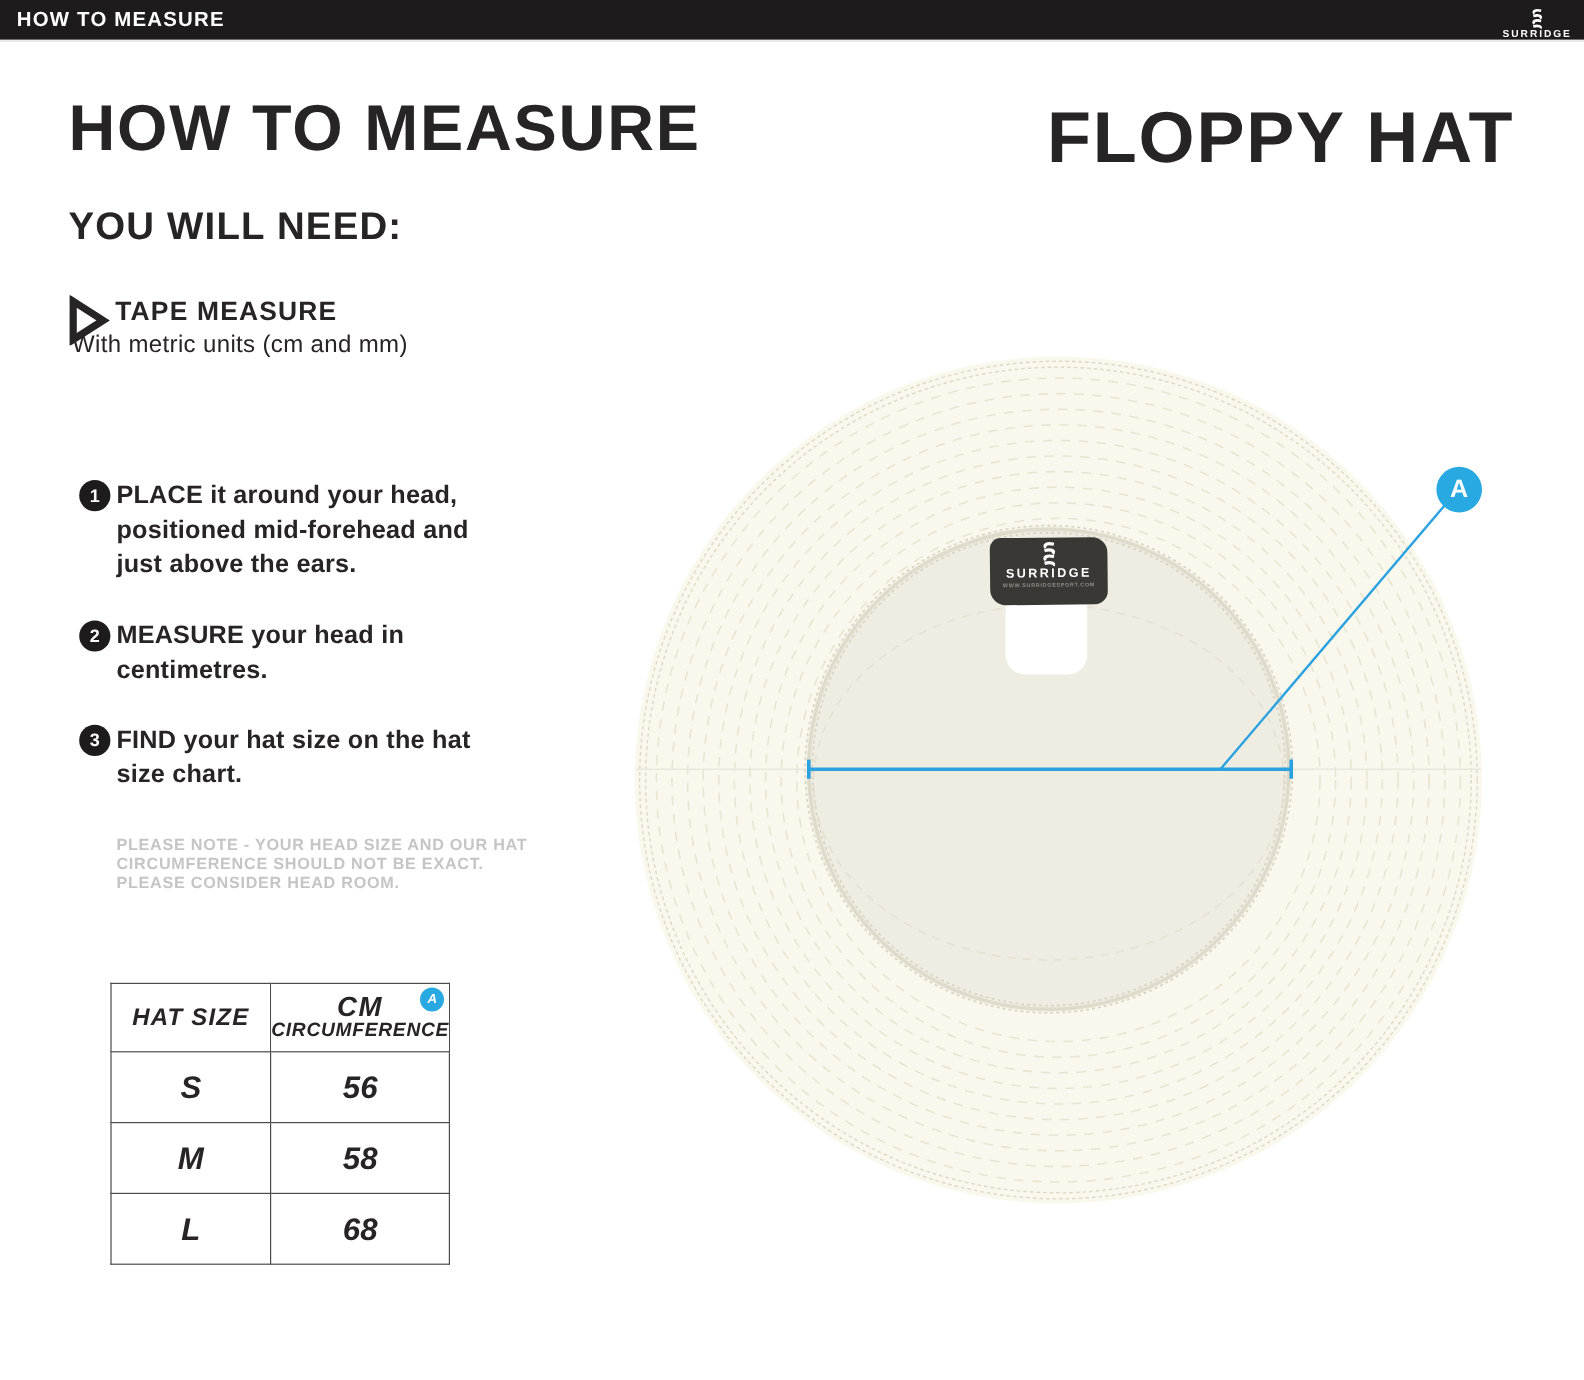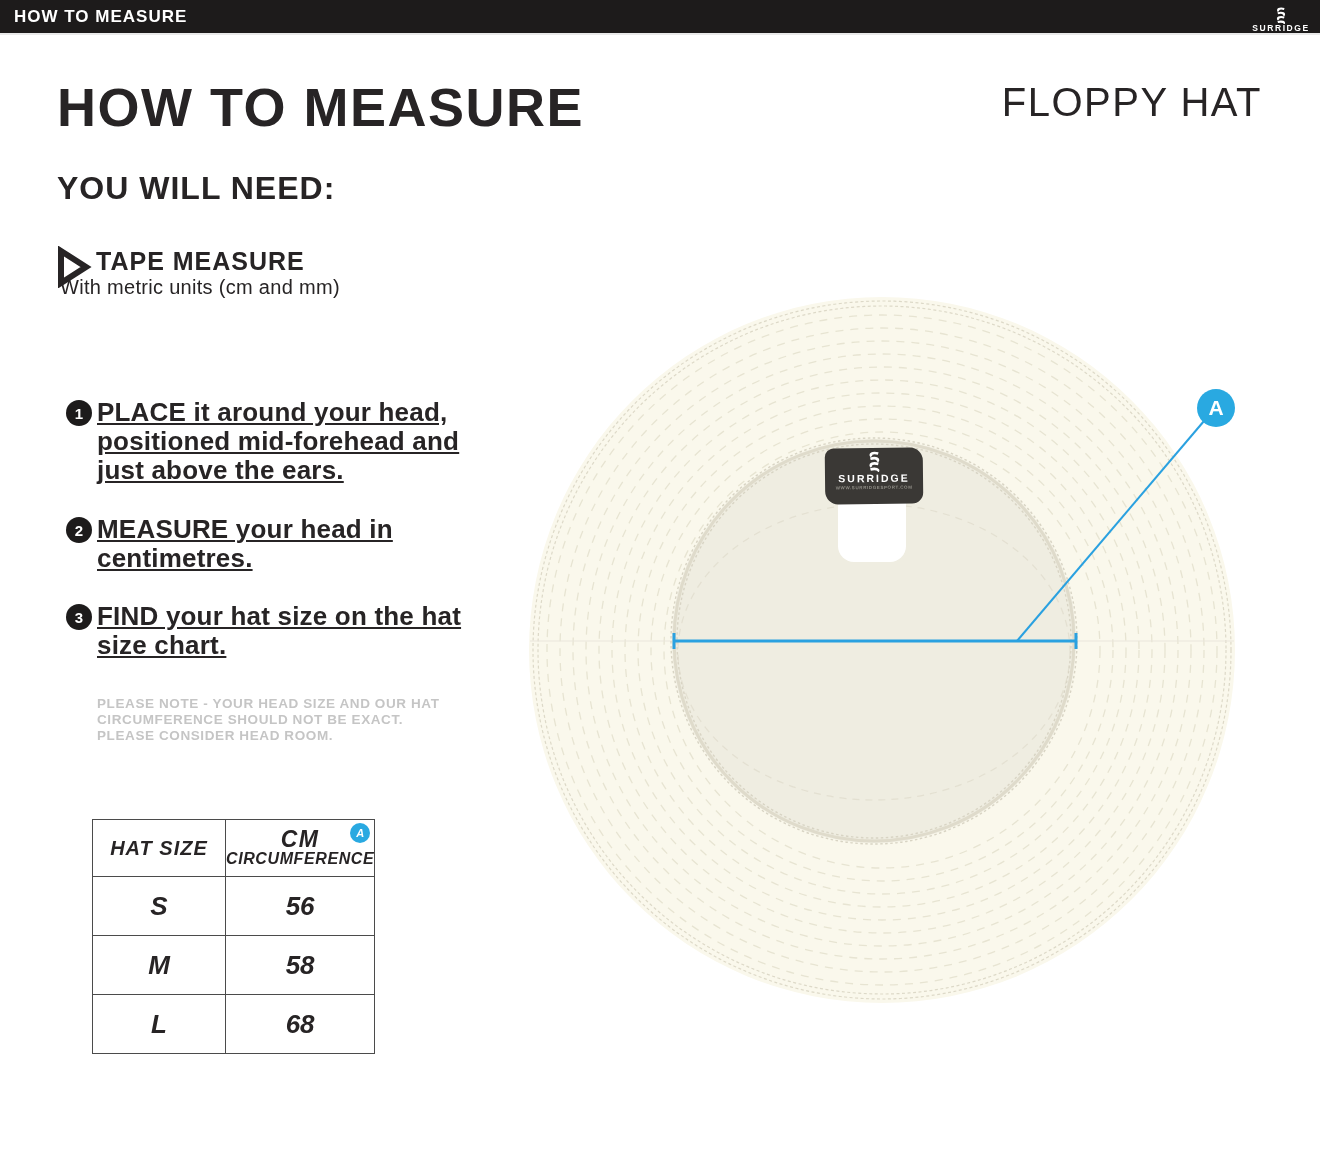--- a/index.html
+++ b/index.html
@@ -29,49 +29,49 @@
     color:#ffffff; font-size:8.5px; font-weight:bold; letter-spacing:1.6px; line-height:9px;
   }
 
   
   .h1-left {
     position:absolute; left:57px; top:76px;
     font-size:54px; font-weight:bold; letter-spacing:1.5px; color:#272425;
   }
   .h1-right {
     position:absolute; right:58px; top:80px;
-    font-size:40px; font-weight:normal; letter-spacing:1.5px; color:#272425;margin-left:32px;
+    font-size:60px; font-weight:bold; letter-spacing:1.5px; color:#272425;margin-left:32px;
   }
   .h2-need {
     position:absolute; left:57px; top:170px;
     font-size:32px; font-weight:bold; letter-spacing:1px; color:#272425;
   }
 
   
   .tape-icon { position:absolute; left:56px; top:246px; }
   .tape-name {
     position:absolute; left:96px; top:247px;
-    font-size:25px; font-weight:bold; letter-spacing:1px; color:#272425;
+    font-size:22px; font-weight:bold; letter-spacing:1px; color:#272425;
   }
   .tape-desc {
     position:absolute; left:60px; top:276px;
     font-size:20px; font-weight:normal; letter-spacing:0.3px; color:#272425;
   }
 
   
   .step { position:absolute; left:66px; width:410px; }
   .step-1 { top:398px; } .step-2 { top:515px; } .step-3 { top:602px; }
   .step-badge {
     position:absolute; left:0; top:2px; width:26px; height:26px; border-radius:50%;
     background:#1d1b1b; color:#ffffff; font-size:15px; font-weight:bold;
     display:flex; align-items:center; justify-content:center;
   }
   .step-text {
-    margin-left:31px; font-size:26px; font-weight:bold; line-height:29px;
-    color:#272425; white-space:pre-line; letter-spacing:0.2px;text-decoration:underline;
+    margin-left:31px; font-size:21px; font-weight:bold; line-height:29px;
+    color:#272425; white-space:pre-line; letter-spacing:0.2px;
   }
 
   
   .note {
     position:absolute; left:97px; top:696px;
     font-size:13.5px; font-weight:bold; line-height:16px; letter-spacing:0.6px;
     color:#c5c5c5; white-space:pre-line;
   }
 
   

